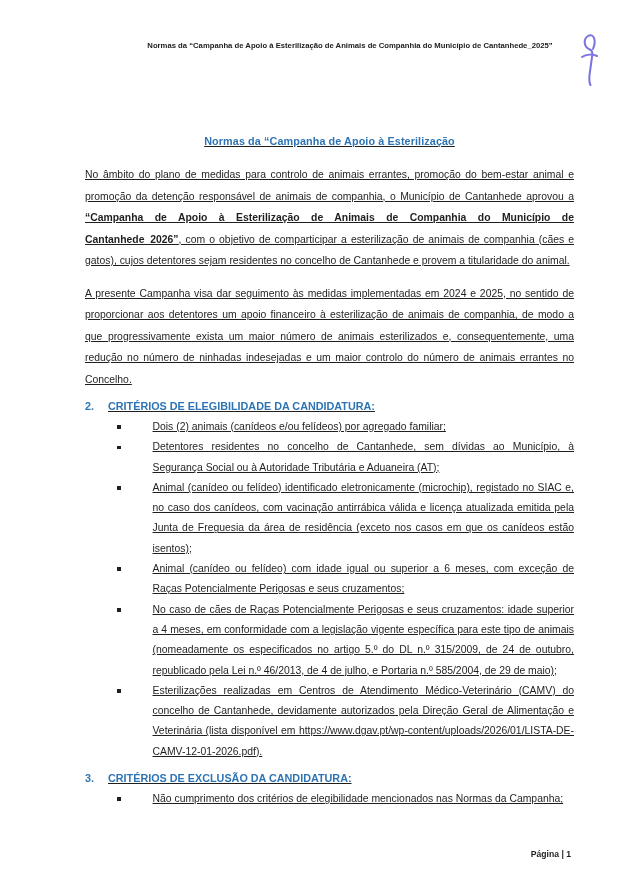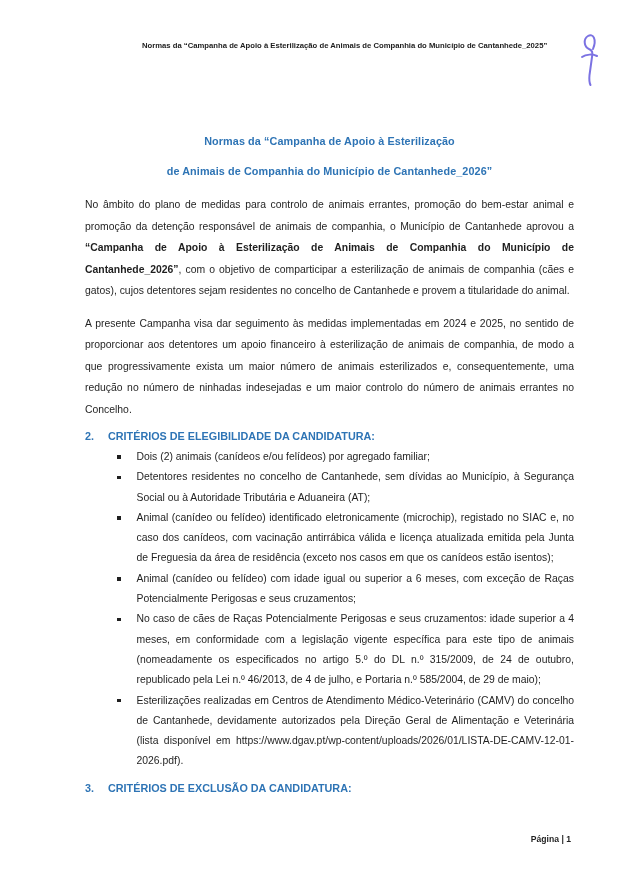--- a/index.html
+++ b/index.html
@@ -11,55 +11,55 @@
     background: #ffffff;
     font-family: "Liberation Sans", sans-serif;
     color: #1f1f1f;
     overflow: hidden;
   }
 
   
   .logo { position: absolute; left: 82px; top: 36px; }
   .running-title {
     position: absolute; left: 142px; top: 41px; width: 416px;
-    text-align: left;
+    text-align: center;
     font-size: 7.7px; font-weight: 700; color: #1c1c1c;
     line-height: 10px;
   }
   .signature { position: absolute; left: 572px; top: 30px; }
 
   
-  .content { position: absolute; left: 85px; top: 126px; width: 489px; }
+  .content { position: absolute; left: 85px; top: 126px; width: 489px; text-decoration: underline; }
 
   .doc-title { margin: 0; text-align: center; font-size: 10.8px; font-weight: 700; color: #2e74b5; }
   .title-line { display: block; line-height: 30px; letter-spacing: 0.1px; }
 
   .section-heading { font-size: 10.8px; font-weight: 700; color: #2e74b5; line-height: 14px; }
   .sh1 { margin-top: 21px; }
   .sh2 { margin-top: 9px; }
   .sh3 { margin-top: 9px; }
   .sec-num { display: inline-block; width: 23px; }
 
   .body-par {
     margin: 8px 0 0 0;
     font-size: 10.4px; line-height: 21.5px;
     text-align: justify; color: #1f1f1f;
   }
   .par2 { margin-top: 11px; }
 
   .bullets { list-style: none; margin: 4px 0 0 0; padding: 0; }
-  .bullet-item { display: flex; font-size: 10.4px; line-height: 20.3px; color: #1f1f1f; }
+  .bullet-item { display: flex; font-size: 10.4px; line-height: 20.3px; color: #1f1f1f; gap: 16px; }
   .sq {
     flex: 0 0 auto; width: 3.5px; height: 3.5px; background: #1f1f1f;
     margin: 8.4px 0 0 32px;
   }
   .bt { display: block; flex: 1; margin-left: 16px; text-align: justify; }
 
   .page-footer {
-    position: absolute; right: 57px; bottom: 35px;
+    position: absolute; right: 57px; bottom: 20px;
     font-size: 8.6px; font-weight: 700; color: #1f1f1f;
   }
 
   .logo-caption { font-family: "Liberation Serif", serif; }
 </style>
 </head>
 <body>
 
 <div class="page">
 
@@ -70,21 +70,20 @@
     <svg width="34" height="62" viewBox="0 0 34 62">
       <path d="M21 19 C25 9 21 3 16 6 C11 9 12 17 17 19 C20 20 21 23 20 27 L17.5 45 C17 50 17.5 53 18.5 55" fill="none" stroke="#7B72E2" stroke-width="2" stroke-linecap="round"></path>
       <path d="M10 27 C14 24 21 24 25 26" fill="none" stroke="#7B72E2" stroke-width="2" stroke-linecap="round"></path>
     </svg>
   </div>
 
   <main class="content">
 
     <h1 class="doc-title">
       <span class="title-line">Normas da “Campanha de Apoio à Esterilização</span>
-      <span class="title-line">de Animais de Companhia do Município de Cantanhede_2026”</span>
     </h1>
 
 
     <p class="body-par"><span>No âmbito do plano de medidas para controlo de animais errantes, promoção do bem-estar animal e promoção da detenção responsável de animais de companhia, o Município de Cantanhede aprovou a </span><strong>“Campanha de Apoio à Esterilização de Animais de Companhia do Município de Cantanhede_2026”</strong><span>, com o objetivo de comparticipar a esterilização de animais de companhia (cães e gatos), cujos detentores sejam residentes no concelho de Cantanhede e provem a titularidade do animal.</span></p>
 
     <p class="body-par par2">A presente Campanha visa dar seguimento às medidas implementadas em 2024 e 2025, no sentido de proporcionar aos detentores um apoio financeiro à esterilização de animais de companhia, de modo a que progressivamente exista um maior número de animais esterilizados e, consequentemente, uma redução no número de ninhadas indesejadas e um maior controlo do número de animais errantes no Concelho.</p>
 
     <div class="section-heading sh2">
       <span class="sec-num">2.</span><span>CRITÉRIOS DE ELEGIBILIDADE DA CANDIDATURA:</span>
     </div>
@@ -113,18 +112,24 @@
       <li class="bullet-item">
         <span class="sq"></span>
         <span class="bt">Esterilizações realizadas em Centros de Atendimento Médico-Veterinário (CAMV) do concelho de Cantanhede, devidamente autorizados pela Direção Geral de Alimentação e Veterinária (lista disponível em https://www.dgav.pt/wp-content/uploads/2026/01/LISTA-DE-CAMV-12-01-2026.pdf).</span>
       </li>
     </ul>
 
     <div class="section-heading sh3">
       <span class="sec-num">3.</span><span>CRITÉRIOS DE EXCLUSÃO DA CANDIDATURA:</span>
     </div>
 
+    <ul class="bullets">
+      <li class="bullet-item">
+        <span class="sq"></span>
+        <span class="bt">Não cumprimento dos critérios de elegibilidade mencionados nas Normas da Campanha;</span>
+      </li>
+    </ul>
 
   </main>
 
   <div class="page-footer">Página | 1</div>
 
 </div>
 
 </body></html>

